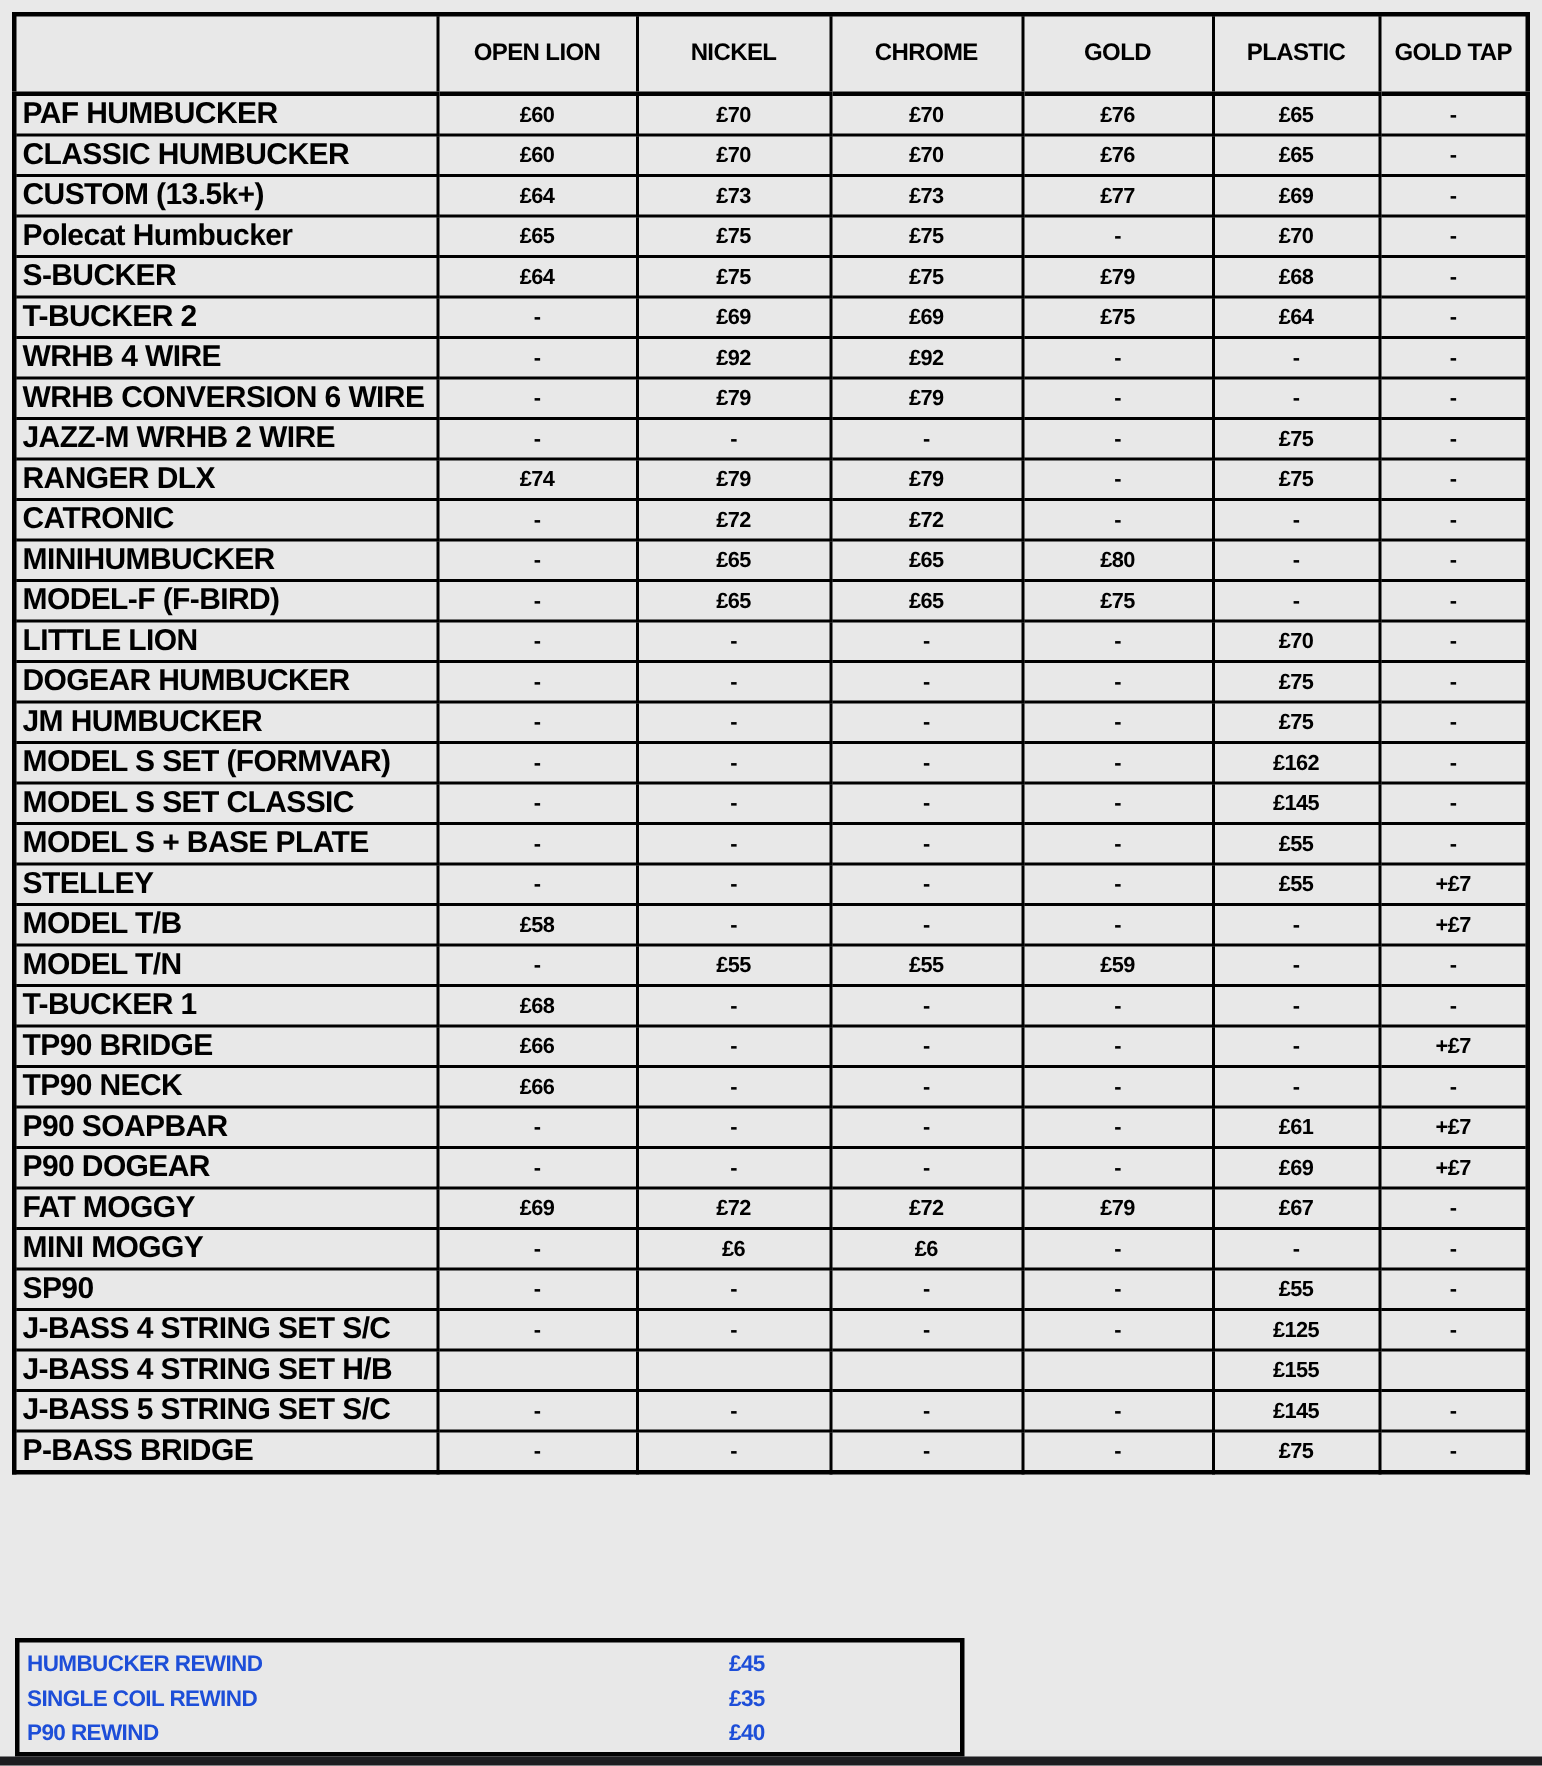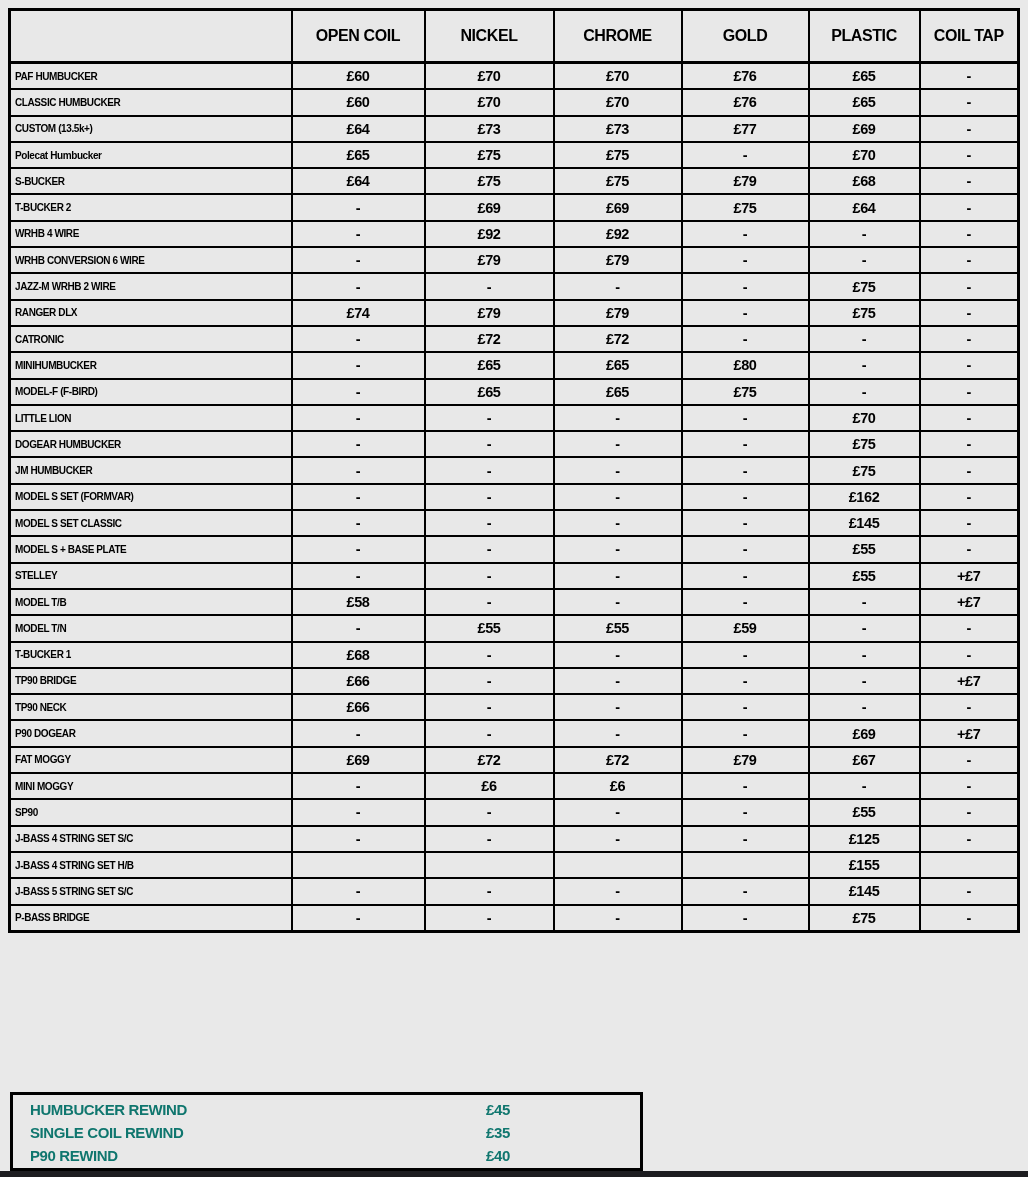--- a/index.html
+++ b/index.html
@@ -29,40 +29,40 @@
   .price-table thead th {
     height:48px;
     font-size:16px;
     text-align:center;
     border-bottom:3px solid #000;
   }
   .price-table td { height:22.3px; }
   td.name-cell {
     text-align:left;
     padding-left:4px;
-    font-size:10px;
+    font-size:20px;
   }
   td.price-cell {
     text-align:center;
     font-size:14.5px;
   }
   .rewind-box {
     position:absolute; left:10px; top:1092px;
     width:627px; height:70px;
     border:3px solid #000;
     background:#e8e8e8;
     padding-top:3px;
   }
   .rewind-row {
     position:relative;
     height:23px; line-height:23px;
     font-weight:bold; font-size:15px;
     letter-spacing:-0.4px;
-    padding-left:17px;
-    color:#0f766e;
+    padding-left:5px;
+    color:#1d4ed8;
   }
   .rewind-price {
     position:absolute; left:473px; top:0;
   }
   .bottom-bar {
     position:absolute; left:0; top:1171px;
     width:1028px; height:6px;
     background:#1d1d20;
   }
 </style>
@@ -75,26 +75,26 @@
     <col style="width:133px">
     <col style="width:129px">
     <col style="width:128px">
     <col style="width:127px">
     <col style="width:111px">
     <col style="width:99px">
   </colgroup>
   <thead>
     <tr id="header-row">
         <th></th>
-        <th>OPEN COIL</th>
+        <th>OPEN LION</th>
         <th>NICKEL</th>
         <th>CHROME</th>
         <th>GOLD</th>
         <th>PLASTIC</th>
-        <th>COIL TAP</th>
+        <th>GOLD TAP</th>
       </tr>
   </thead>
   <tbody id="price-rows">
       <tr>
         <td class="name-cell">PAF HUMBUCKER</td>
         <td class="price-cell">£60</td>
         <td class="price-cell">£70</td>
         <td class="price-cell">£70</td>
         <td class="price-cell">£76</td>
         <td class="price-cell">£65</td>
@@ -308,20 +308,29 @@
         <td class="price-cell">+£7</td>
       </tr>
       <tr>
         <td class="name-cell">TP90 NECK</td>
         <td class="price-cell">£66</td>
         <td class="price-cell">-</td>
         <td class="price-cell">-</td>
         <td class="price-cell">-</td>
         <td class="price-cell">-</td>
         <td class="price-cell">-</td>
+      </tr>
+      <tr>
+        <td class="name-cell">P90 SOAPBAR</td>
+        <td class="price-cell">-</td>
+        <td class="price-cell">-</td>
+        <td class="price-cell">-</td>
+        <td class="price-cell">-</td>
+        <td class="price-cell">£61</td>
+        <td class="price-cell">+£7</td>
       </tr>
       <tr>
         <td class="name-cell">P90 DOGEAR</td>
         <td class="price-cell">-</td>
         <td class="price-cell">-</td>
         <td class="price-cell">-</td>
         <td class="price-cell">-</td>
         <td class="price-cell">£69</td>
         <td class="price-cell">+£7</td>
       </tr>

